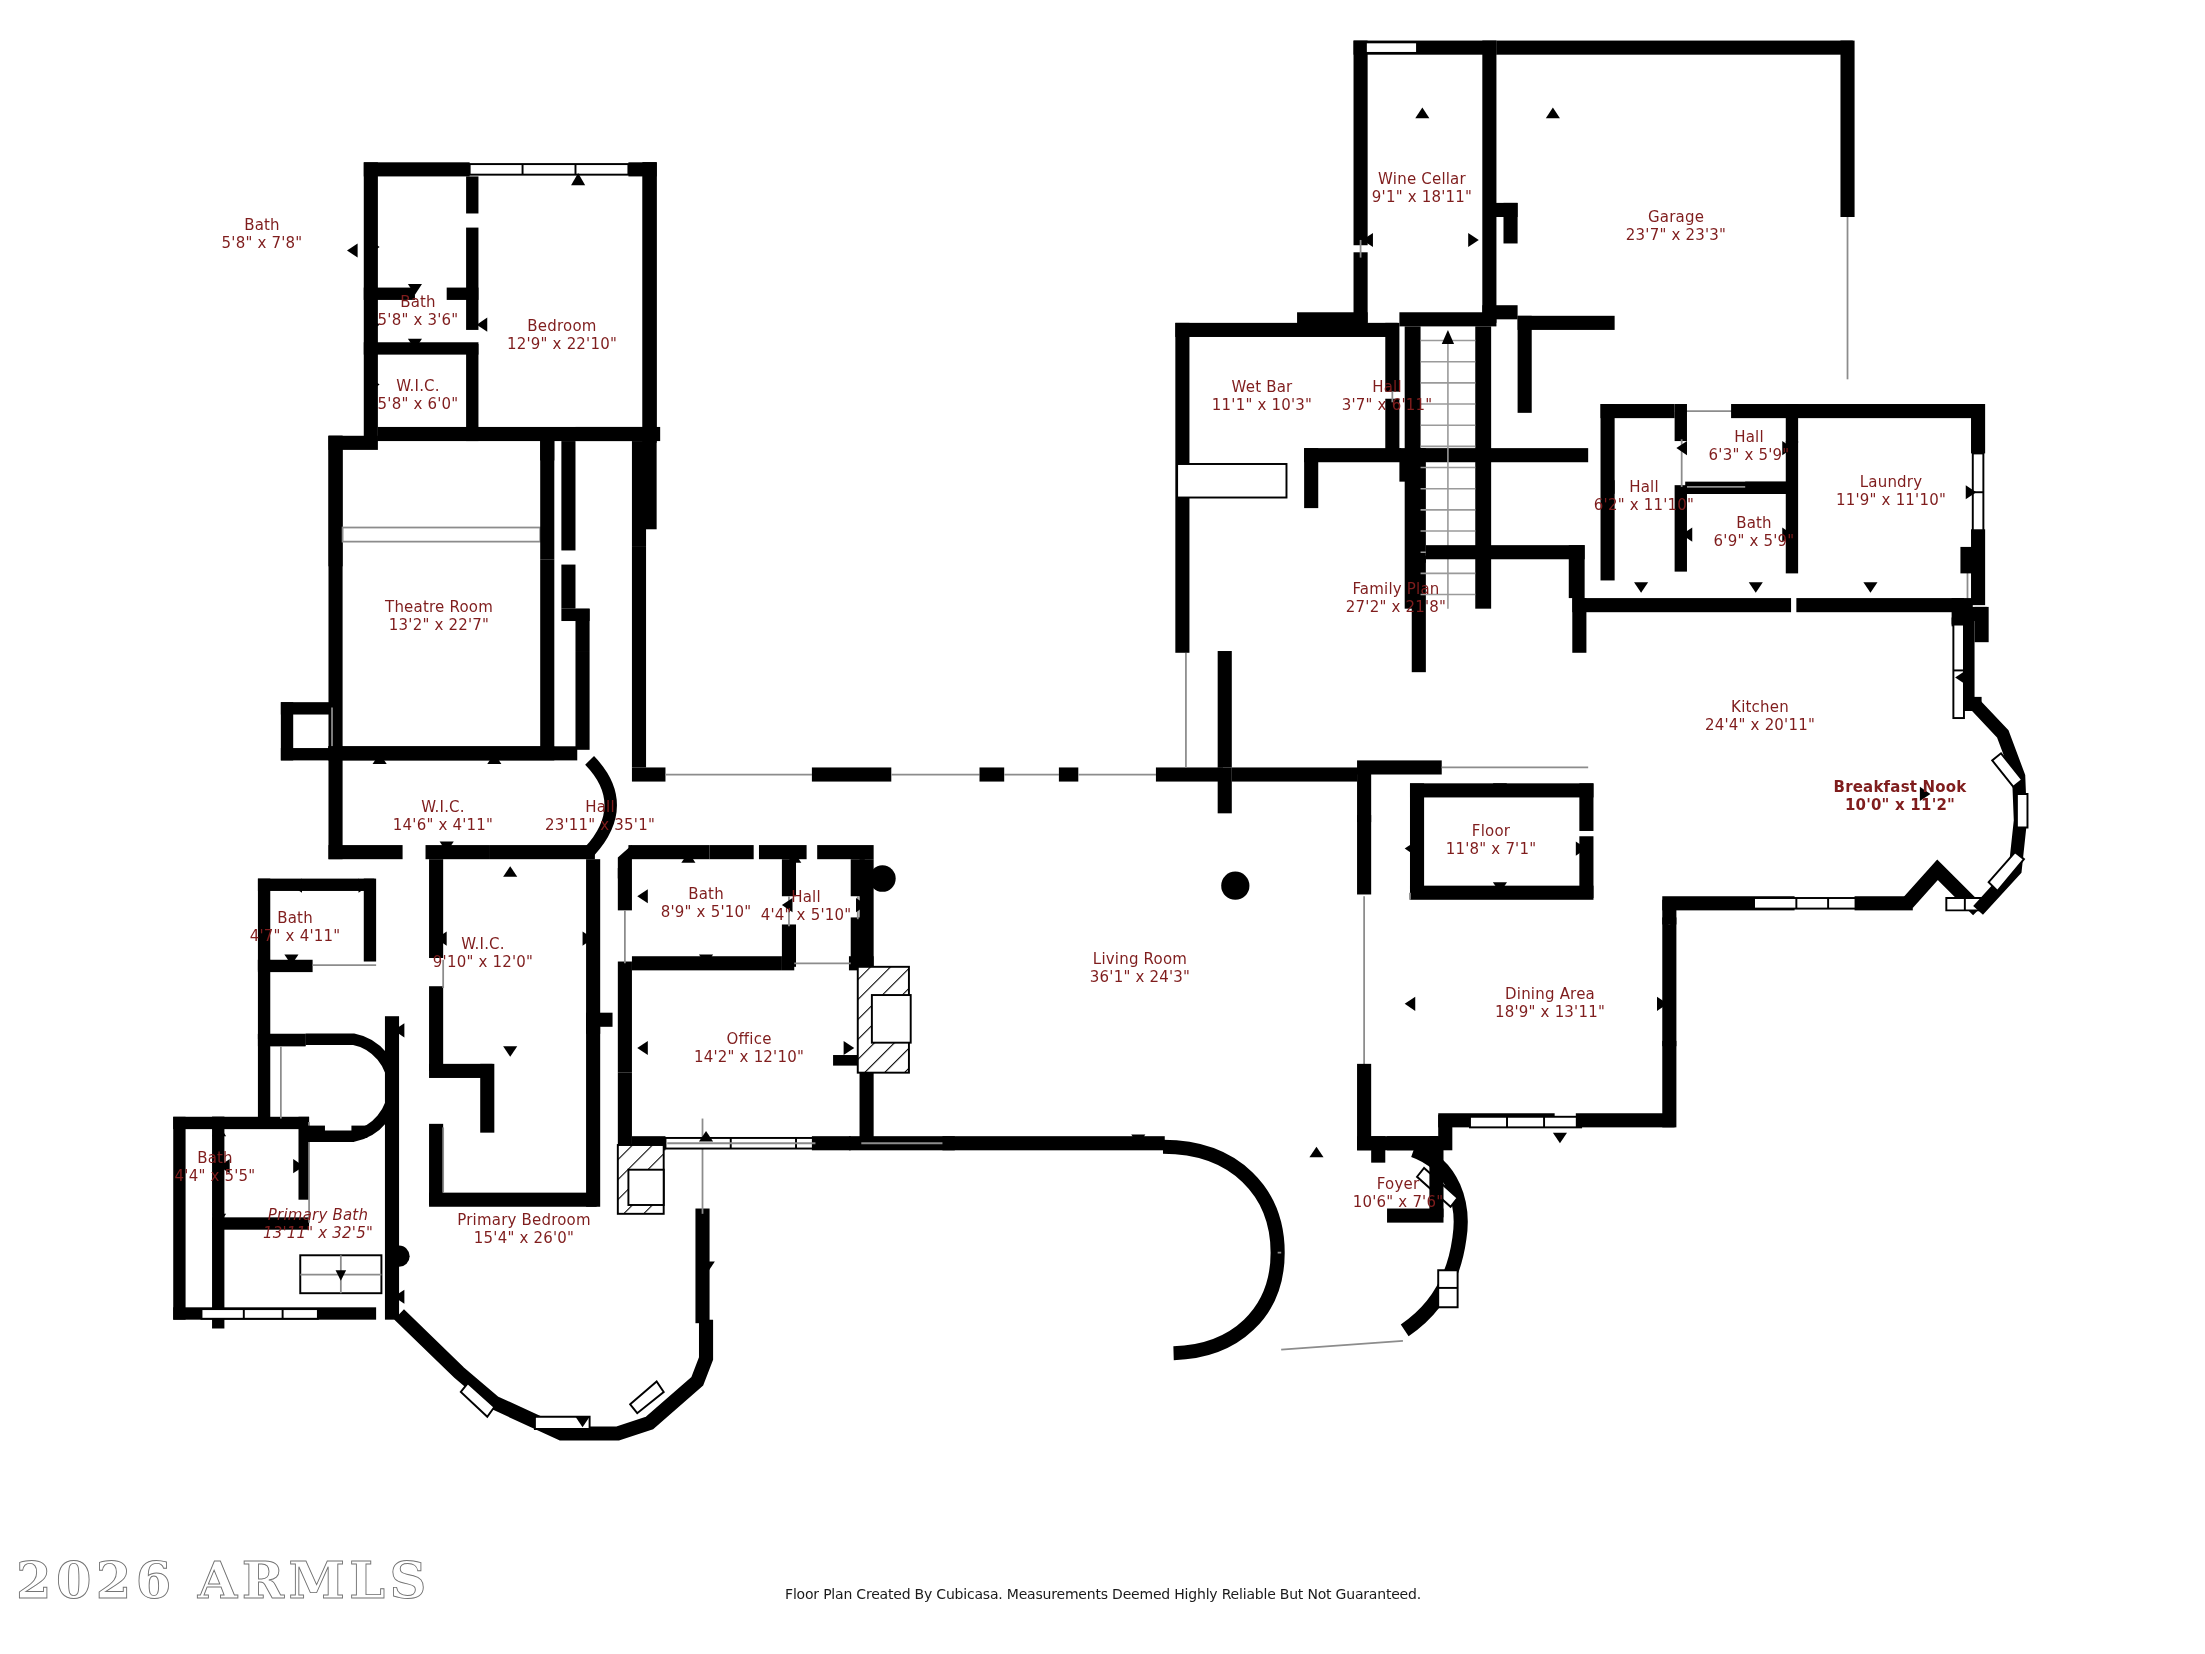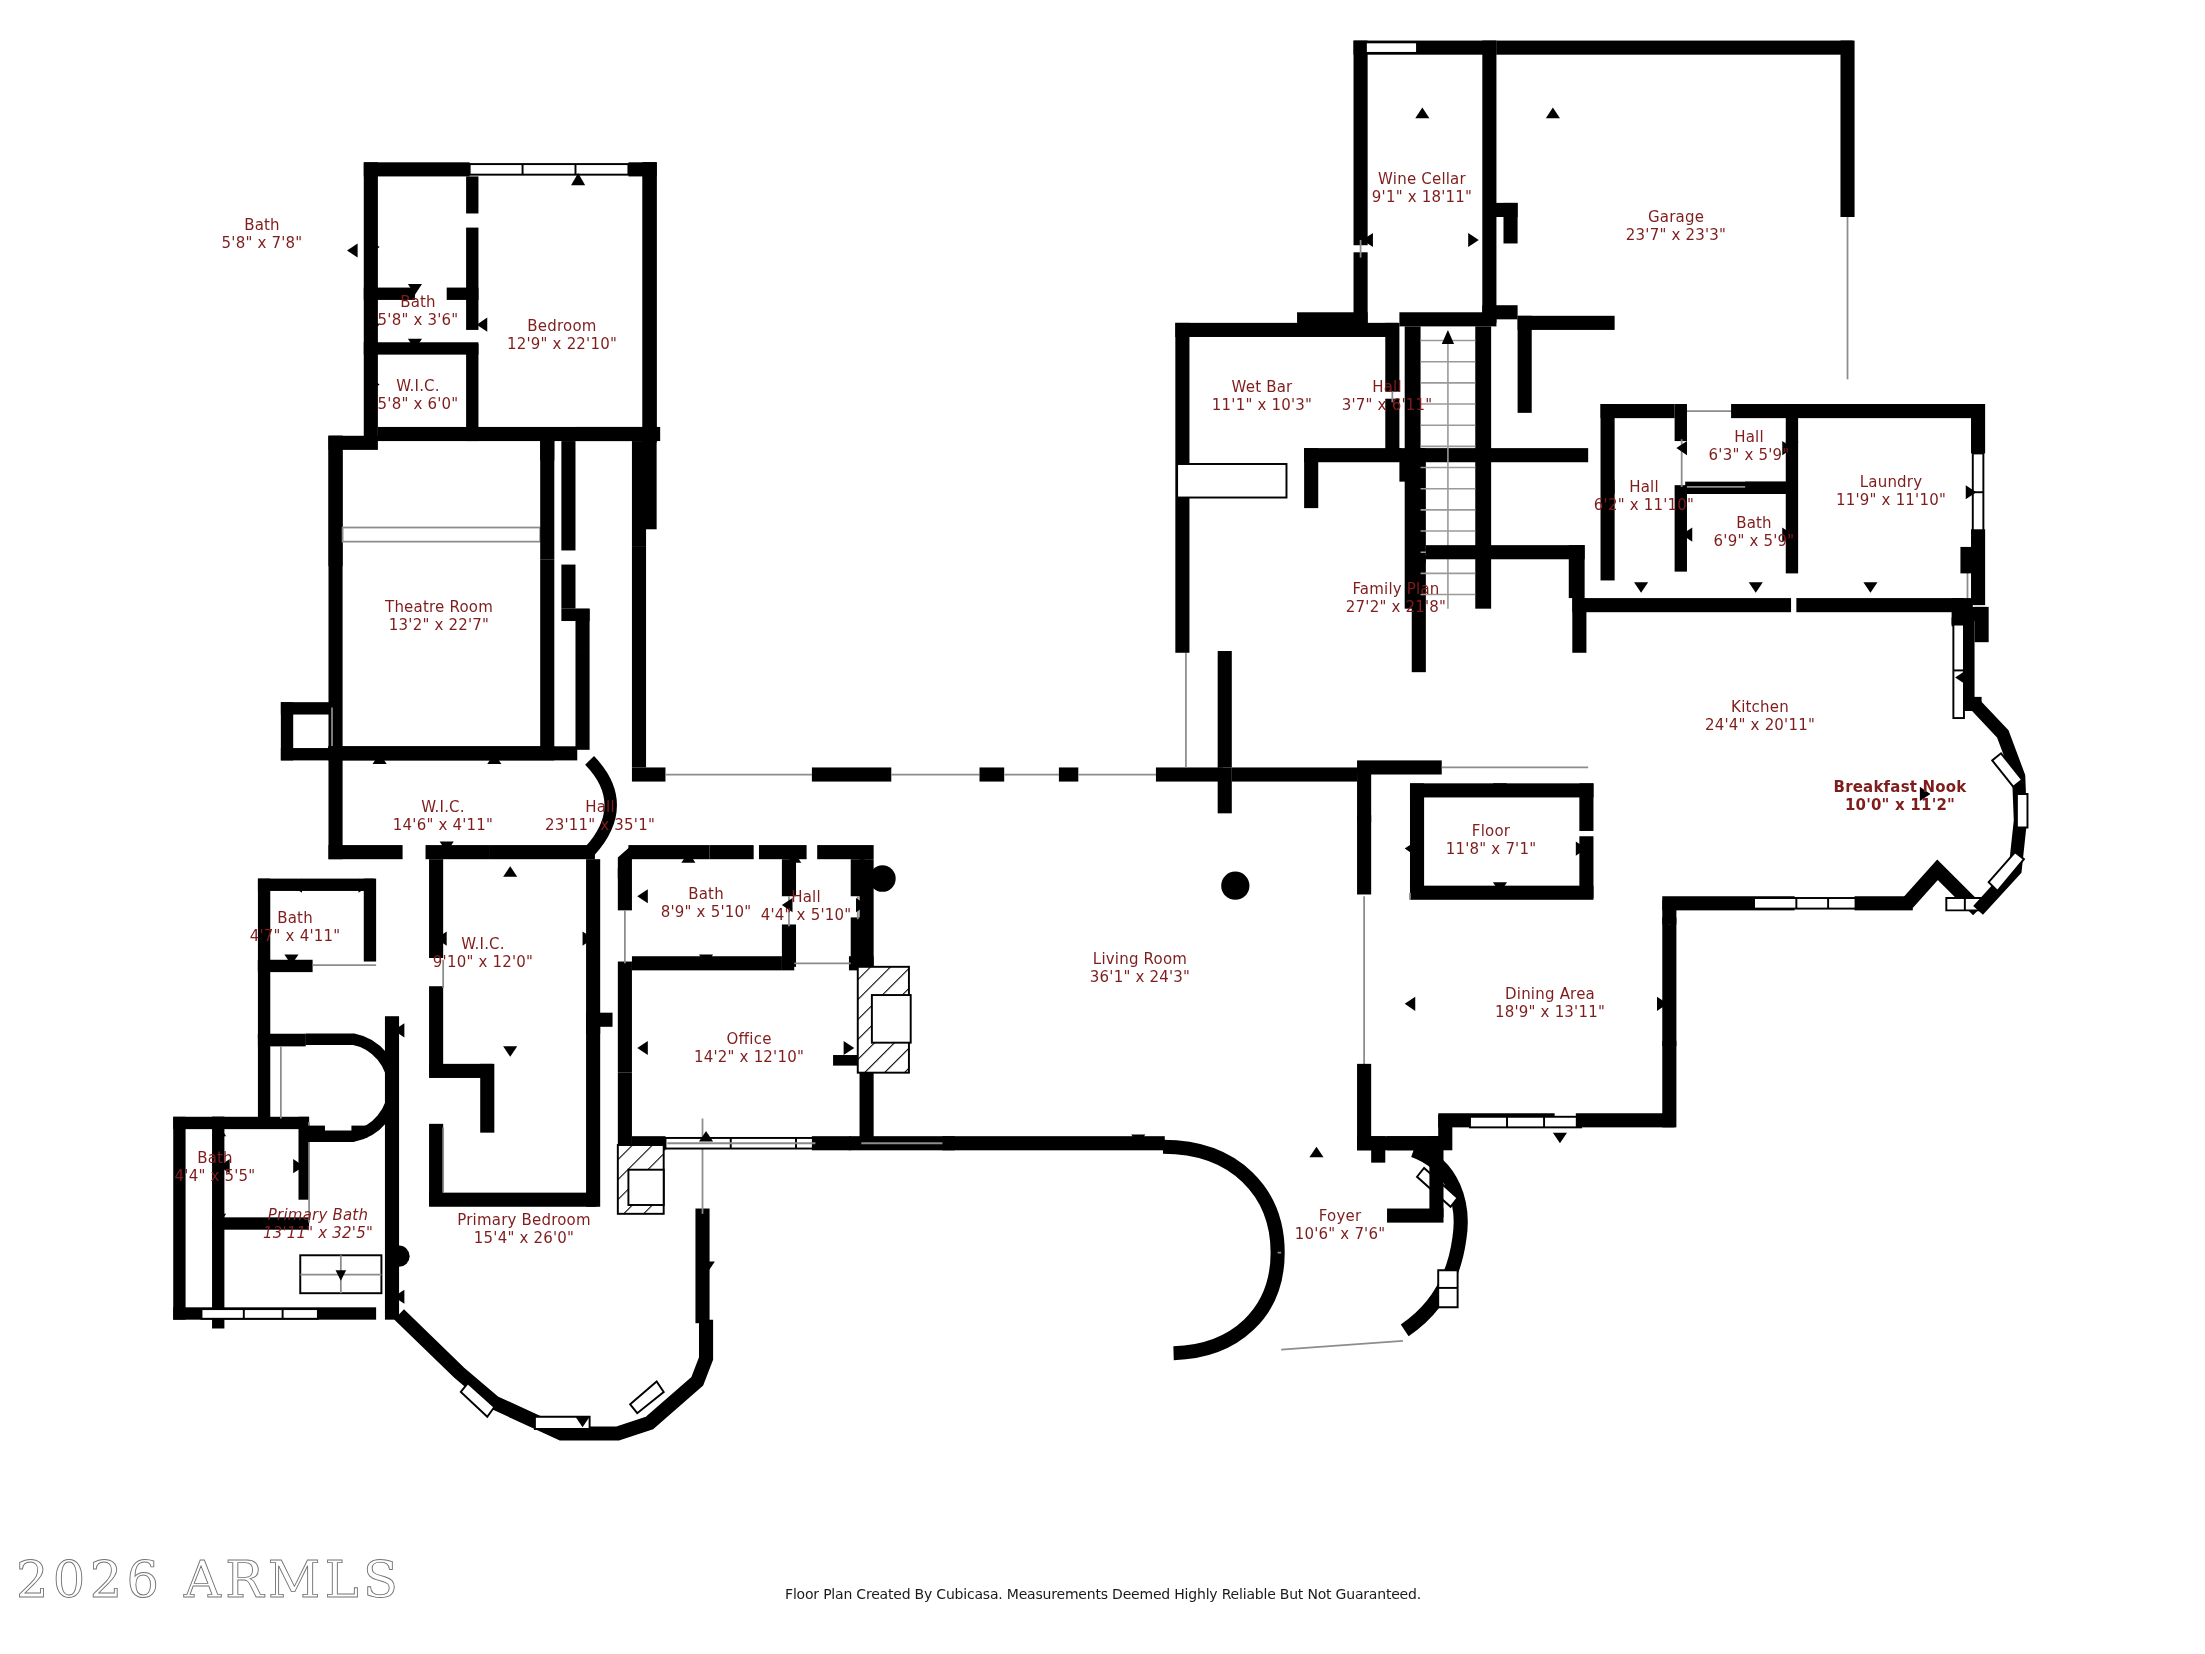--- a/index.html
+++ b/index.html
@@ -59,20 +59,21 @@
     left: 16px;
     top: 1550px;
     font-family: "DejaVu Serif", "Liberation Serif", serif;
     font-size: 51px;
     letter-spacing: 4.4px;
     color: #ffffff;
     -webkit-text-stroke: 0.9px #6e6e6e;
     text-shadow: 0 0 0 #888;
     opacity: 0.95;
     user-select: none;
+    font-weight: bold;
   }
   #disclaimer {
     position: absolute;
     left: 0;
     top: 1586px;
     width: 2206px;
     text-align: center;
     font-family: "DejaVu Sans", "Liberation Sans", sans-serif;
     font-size: 14px;
     color: #1a1a1a;
@@ -547,21 +548,21 @@
         <span class="rdim">4'4" x 5'10"</span>
       </div>
       <div class="room-label" style="left: 739px; top: 1048px; margin-left: 10px;">
         <span class="rname">Office</span>
         <span class="rdim">14'2" x 12'10"</span>
       </div>
       <div class="room-label" style="left: 1140px; top: 968px;">
         <span class="rname">Living Room</span>
         <span class="rdim">36'1" x 24'3"</span>
       </div>
-      <div class="room-label" style="left: 1340px; top: 1193px; margin-top: 32px;">
+      <div class="room-label" style="left: 1398px; top: 1193px;">
         <span class="rname">Foyer</span>
         <span class="rdim">10'6" x 7'6"</span>
       </div>
       <div class="room-label" style="left: 1262px; top: 396px;">
         <span class="rname">Wet Bar</span>
         <span class="rdim">11'1" x 10'3"</span>
       </div>
       <div class="room-label" style="left: 1387px; top: 396px;">
         <span class="rname">Hall</span>
         <span class="rdim">3'7" x 6'11"</span>

